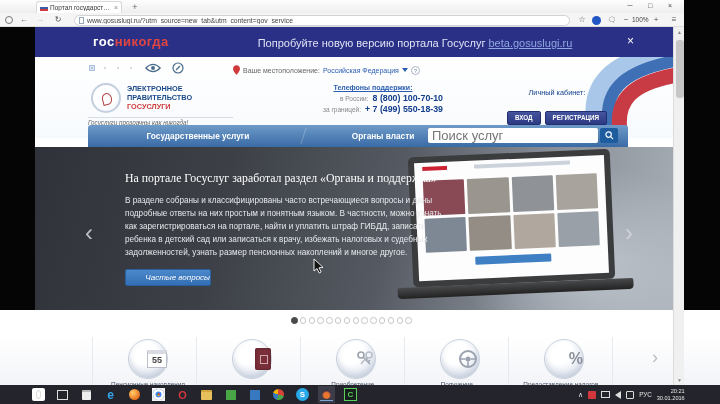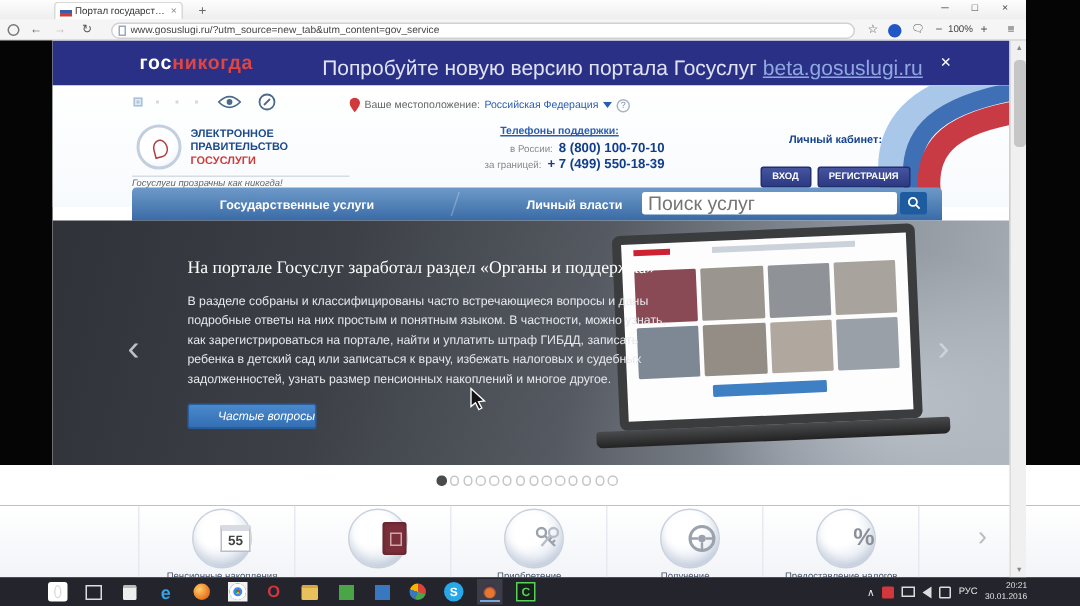--- a/index.html
+++ b/index.html
@@ -26,21 +26,21 @@
 
   
   .page { position:absolute; left:35px; top:27px; width:638px; height:283px; background:#fff; overflow:hidden; }
   .black-left { position:absolute; left:0; top:27px; width:35px; height:283px; background:#050505; }
   .black-right { position:absolute; left:684px; top:0; width:36px; height:310px; background:#050505; }
 
   
   .banner { position:absolute; left:0; top:0; width:638px; height:30px; background:#2b3087; }
   .gu-logo { position:absolute; left:58px; top:7px; font-size:13px; font-weight:bold; letter-spacing:.5px; }
   .gu-logo .w { color:#fff; } .gu-logo .r { color:#e0453f; }
-  .banner-msg { position:absolute; left:170px; top:10px; width:420px; font-size:14px; color:#dfe3f4; text-align:center; }
+  .banner-msg { position:absolute; left:170px; top:10px; width:420px; font-size:11px; color:#dfe3f4; text-align:center; }
   .banner-msg a { color:#8fa9e0; text-decoration:underline; }
   .banner-x { position:absolute; left:592px; top:8px; font-size:12px; color:#fff; line-height:1; }
 
   
   .header { position:absolute; left:0; top:30px; width:638px; height:81px; background:linear-gradient(#fff,#f7fafd); overflow:hidden; }
   .ribbon { position:absolute; left:470px; top:-6px; }
   .flags { position:absolute; left:54px; top:5px; display:flex; align-items:center; gap:7px; }
   .flagbox { padding:2px; border:1px solid transparent; }
   .flagbox.sel { border-color:#a9c0dc; background:#dce9f6; }
   .flag { width:17px; height:11px; box-shadow:0 0 0 1px rgba(0,0,0,.15); }
@@ -59,21 +59,21 @@
   .emblem i { position:absolute; left:9px; top:8px; width:10px; height:12px; border:1.5px solid #b04040; border-radius:50% 50% 50% 0; transform:rotate(-15deg); }
   .egov { position:absolute; left:92px; top:27px; font-weight:bold; font-size:7.3px; color:#1b4a8a; line-height:1.25; }
   .egov .red { color:#d03a3a; }
   .hdr-rule { position:absolute; left:53px; top:60px; width:145px; border-top:1px solid #d8dde5; }
   .tagline { position:absolute; left:53px; top:62px; font-size:6.3px; color:#666; font-style:italic; }
   .support { position:absolute; left:268px; top:27px; width:140px; font-size:6.5px; color:#888; }
   .support .ttl { display:block; text-align:center; color:#2a5db0; font-weight:bold; font-size:7px; text-decoration:underline; margin-bottom:2px; }
   .ph-row { display:flex; justify-content:flex-end; align-items:baseline; gap:4px; margin-top:1px; }
   .ph { font-size:8.8px; font-weight:bold; color:#123d8c; }
   .account { position:absolute; left:462px; top:31px; width:120px; text-align:center; z-index:2; }
-  .acc-lbl { font-size:7.3px; font-weight:bold; color:#13418f; margin-bottom:14px;text-align:center; }
+  .acc-lbl { font-size:7.3px; font-weight:normal; color:#13418f; margin-bottom:14px;text-align:center; }
   .acc-btns { display:flex; gap:4px; justify-content:center; }
   .acc-btn { height:14px; background:linear-gradient(#45549e,#2b3a82); border:1px solid #222e6e; border-radius:2px; color:#fff; font-size:6.3px; font-weight:bold; padding:0 7px; line-height:12px; }
 
   
   .nav { position:absolute; left:53px; top:98px; width:540px; height:22px; background:linear-gradient(#6d9ac8,#3a6ba6); border-radius:3px 3px 0 0; }
   .nav-item { position:absolute; top:0; height:22px; line-height:22px; color:#fff; font-weight:bold; font-size:8.3px; text-align:center; }
   .nav-sep { position:absolute; top:3px; height:16px; width:1px; background:rgba(255,255,255,.25); transform:skewX(-18deg); }
   .search { position:absolute; left:340px; top:3px; width:170px; height:15px; background:#fff; border-radius:2px; display:flex; align-items:center; padding:0 4px; }
   .search input { border:none; outline:none; width:100%; font-size:13px; color:#555; background:transparent; font-family:"Liberation Sans",sans-serif; }
   .search-btn { position:absolute; left:512px; top:3px; width:18px; height:15px; background:#1d5c9e; border-radius:2px; display:flex; align-items:center; justify-content:center; }
@@ -260,21 +260,21 @@
         <div class="acc-btns">
           <button class="acc-btn">ВХОД</button>
           <button class="acc-btn">РЕГИСТРАЦИЯ</button>
         </div>
       </div>
     </div>
 
     <div class="nav">
       <div class="nav-item" style="left:20px;width:180px;">Государственные услуги</div>
       <div class="nav-sep" style="left:215px;"></div>
-      <div class="nav-item" style="left:230px;width:130px;">Личный власти</div>
+      <div class="nav-item" style="left:230px;width:130px;">Органы власти</div>
       <div class="search">
         <input placeholder="Поиск услуг" style="">
       </div>
       <div class="search-btn">
         <svg width="9" height="9" viewBox="0 0 10 10">
             <circle cx="4" cy="4" r="3" fill="none" stroke="#fff" stroke-width="1.3"></circle>
             <path d="M6.2 6.2 L9 9" stroke="#fff" stroke-width="1.3"></path>
           </svg>
       </div>
     </div>

